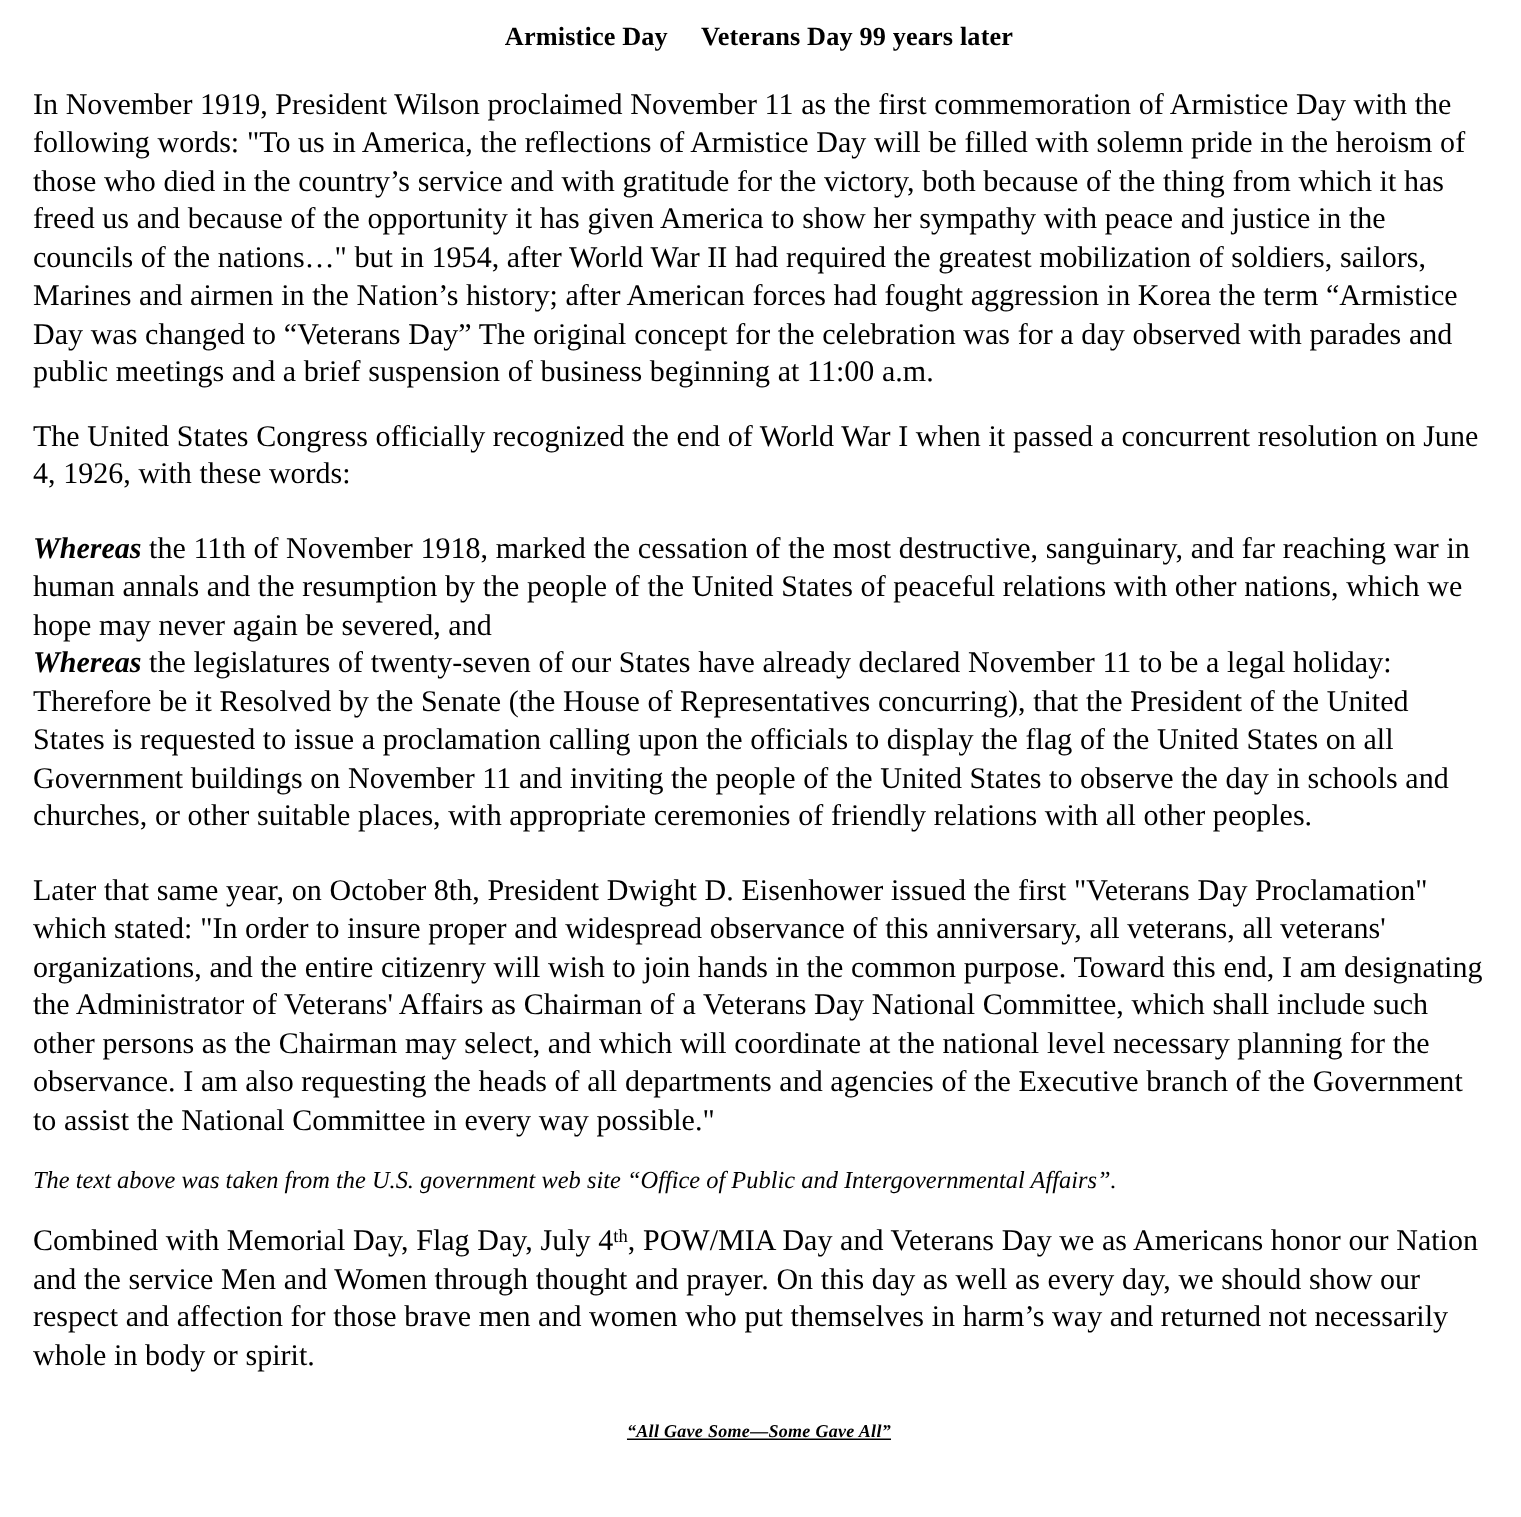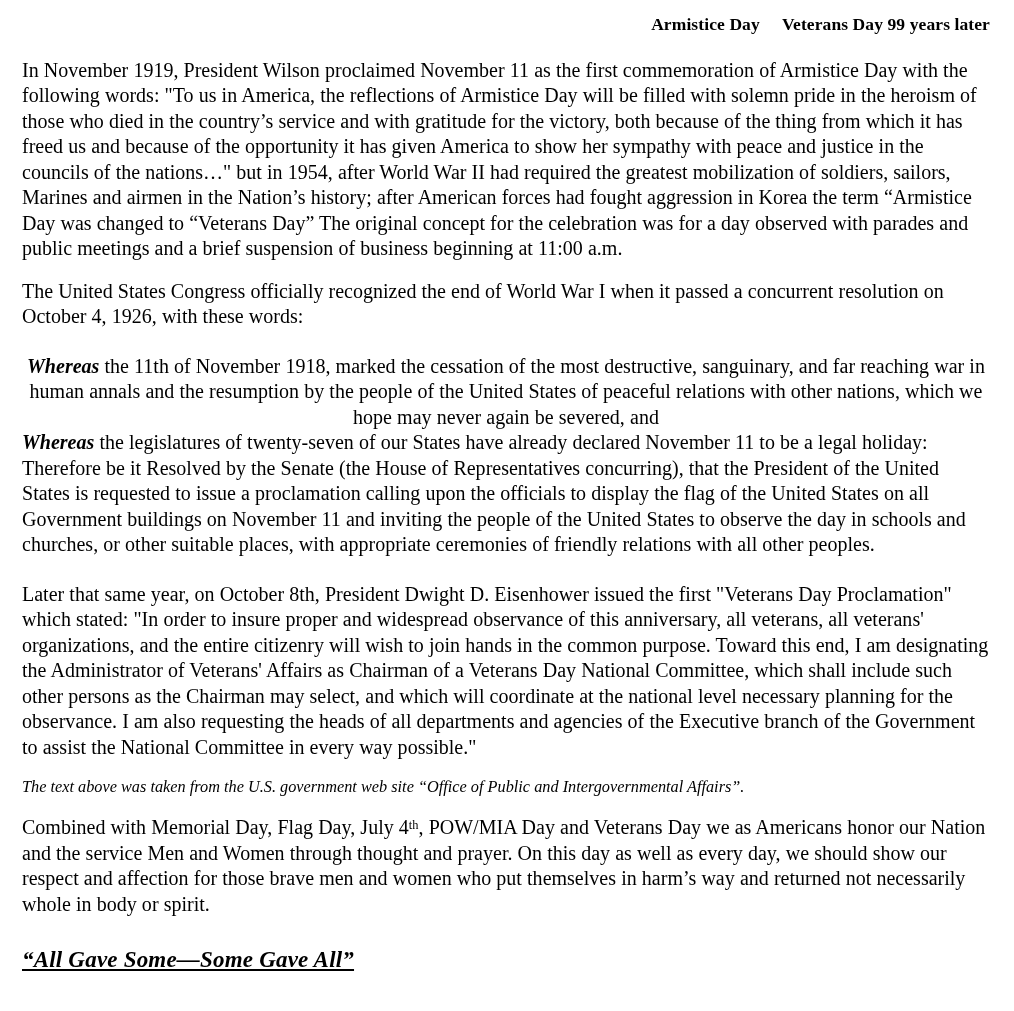--- a/index.html
+++ b/index.html
@@ -16,52 +16,51 @@
     color: #000000;
   }
   .page {
     width: 1014px;
     height: 1011px;
     box-sizing: border-box;
     padding: 14px 24px 0 22px;
     position: relative;
   }
   .doc-title {
-    text-align: right;
+    text-align: center;
     font-size: 17.5px;
     line-height: 1.25;
     margin: 0 0 22px 0;
     letter-spacing: 0.1px;
     white-space: pre;
   }
   p.para {
     font-size: 20px;
     line-height: 1.275;
     margin: 0 0 17px 0;
     text-align: left;
     letter-spacing: 0.01px;
     word-spacing: 0.1px;
   }
   p.para.tight {
     margin-bottom: 0;
-    text-align: center;
   }
   .lead {
     font-weight: bold;
     font-style: italic;
   }
   .attribution {
     font-size: 16.3px;
     font-style: italic;
     line-height: 1.275;
     margin: 12px 0 17px 0;
   }
   .closing {
-    text-align: left;
-    font-size: 23px;
+    text-align: center;
+    font-size: 12px;
     font-weight: bold;
     font-style: italic;
     text-decoration: underline;
     margin: 28px 0 0 0;
     letter-spacing: 0.2px;
   }
   .closing-wrap {
     margin-top: 30px;
   }
   sup {
@@ -73,21 +72,21 @@
 </style>
 </head>
 <body>
 
 <div class="page">
 
   <h1 class="doc-title">Armistice Day     Veterans Day 99 years later</h1>
 
   <p class="para">In November 1919, President Wilson proclaimed November 11 as the first commemoration of Armistice Day with the following words: "To us in America, the reflections of Armistice Day will be filled with solemn pride in the heroism of those who died in the country’s service and with gratitude for the victory, both because of the thing from which it has freed us and because of the opportunity it has given America to show her sympathy with peace and justice in the councils of the nations…"  but in 1954, after World War II had required the greatest mobilization of soldiers, sailors, Marines and airmen in the Nation’s history; after American forces had fought aggression in Korea the term “Armistice Day was changed to “Veterans Day”   The original concept for the celebration was for a day observed with parades and public meetings and a brief suspension of business beginning at 11:00 a.m.</p>
 
-  <p class="para">The United States Congress officially recognized the end of World War I when it passed a concurrent resolution on October 4, 1926, with these words:</p>
+  <p class="para">The United States Congress officially recognized the end of World War I when it passed a concurrent resolution on June 4, 1926, with these words:</p>
 
   <div class="gap-sm"></div>
 
   <p class="para tight"><span class="lead">Whereas</span><span> the 11th of November 1918, marked the cessation of the most destructive, sanguinary, and far reaching war in human annals and the resumption by the people of the United States of peaceful relations with other nations, which we hope may never again be severed, and</span></p>
 
 
   <p class="para"><span class="lead">Whereas</span><span> the legislatures of twenty-seven of our States have already declared November 11 to be a legal holiday: Therefore be it Resolved by the Senate (the House of Representatives concurring), that the President of the United States is requested to issue a proclamation calling upon the officials to display the flag of the United States on all Government buildings on November 11 and inviting the people of the United States to observe the day in schools and churches, or other suitable places, with appropriate ceremonies of friendly relations with all other peoples.</span></p>
 
   <div class="gap-sm"></div>
 

